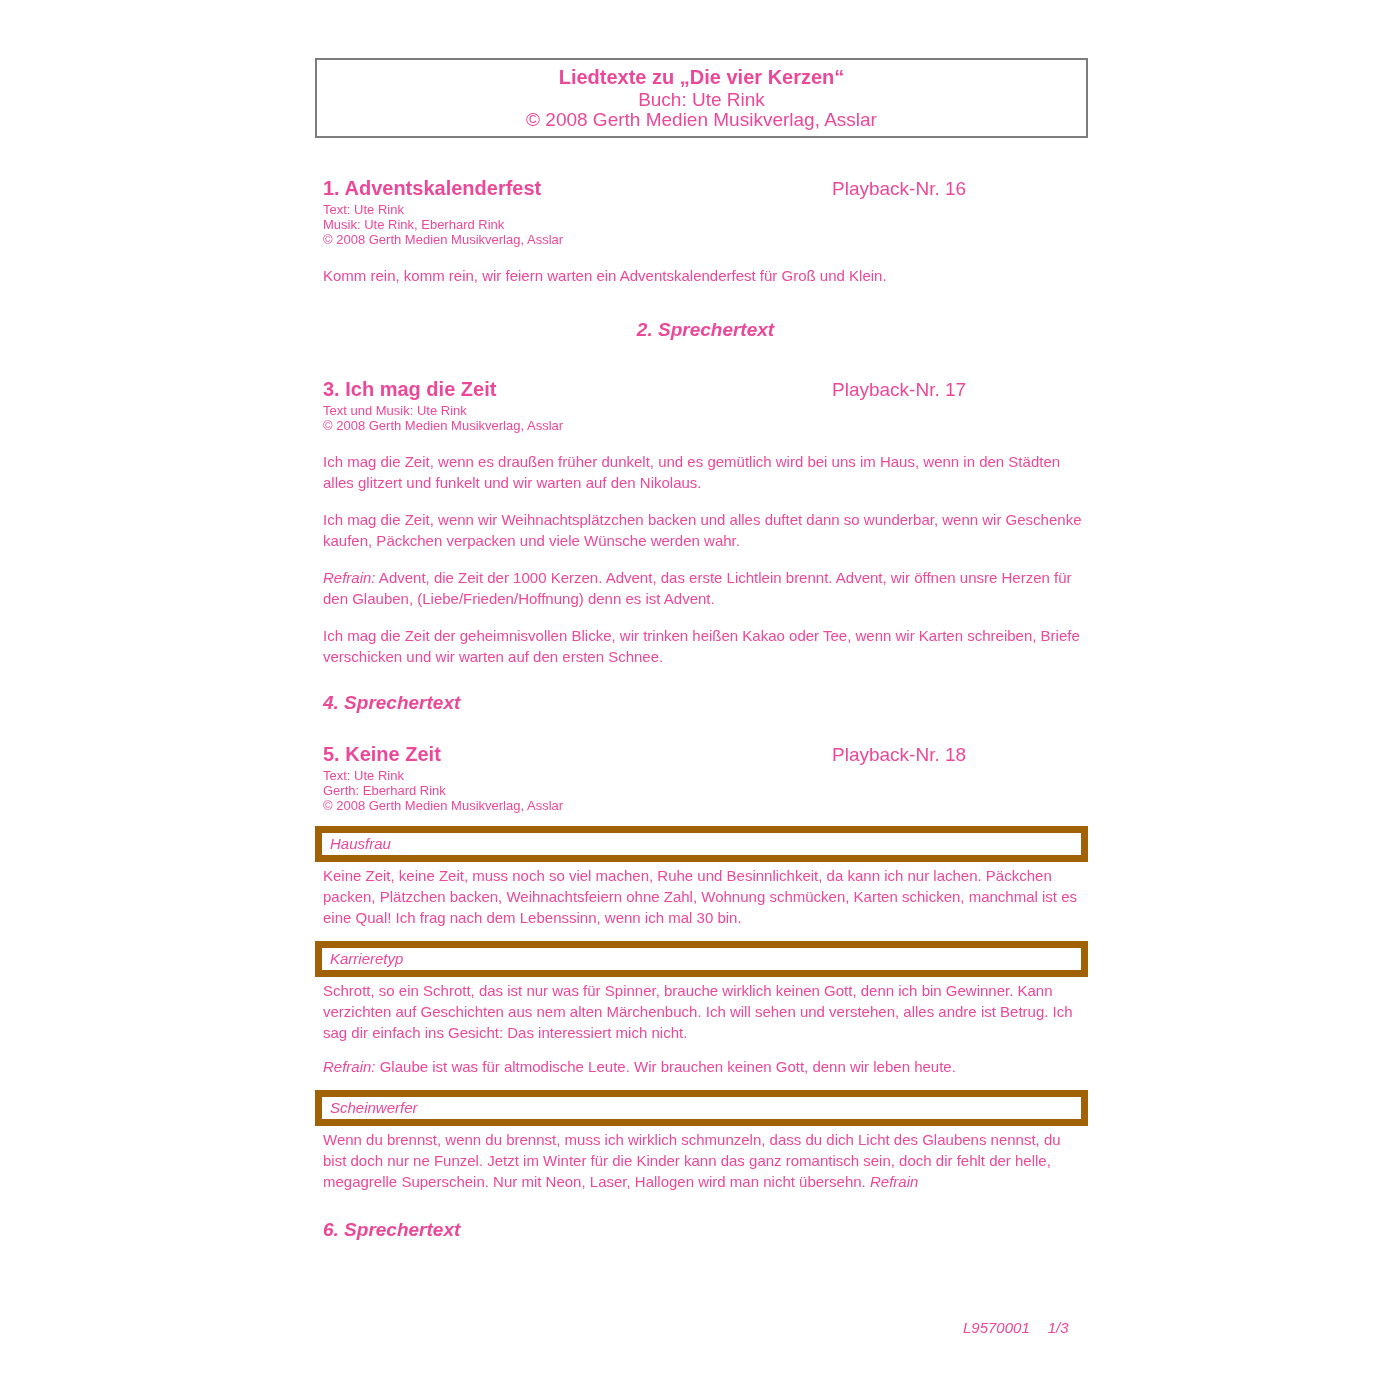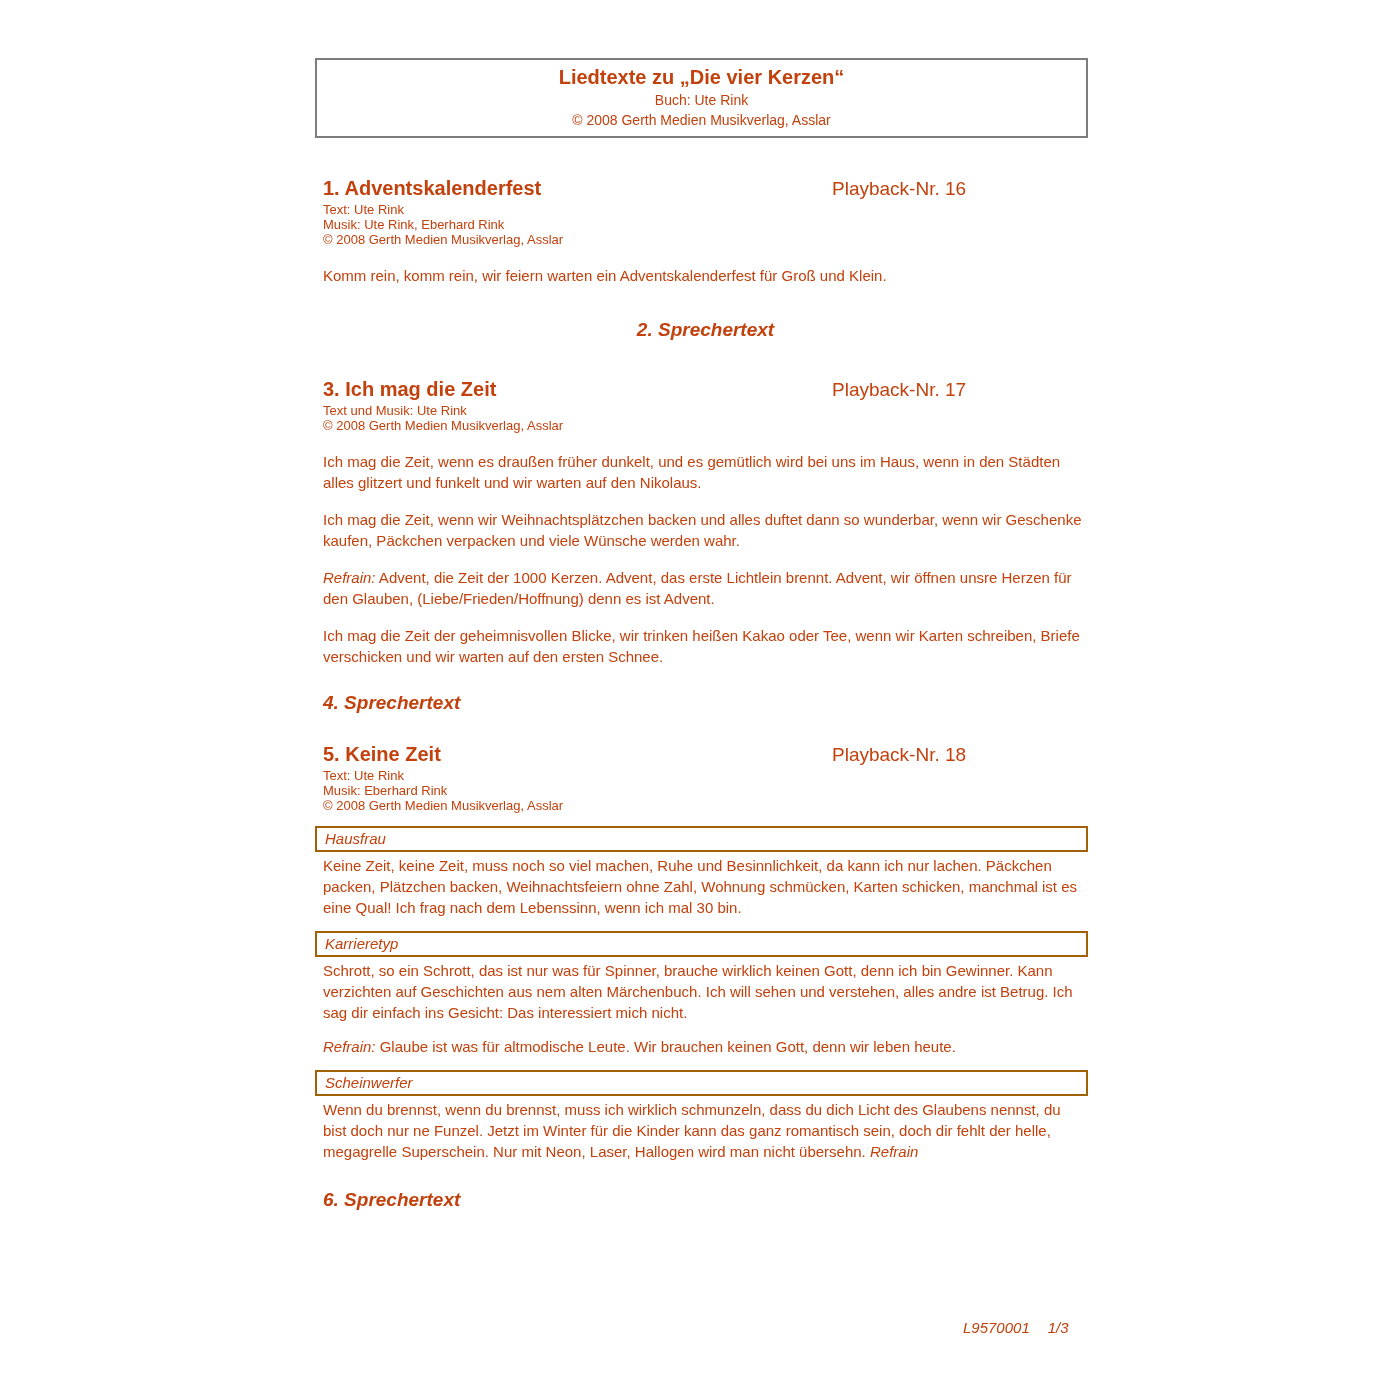--- a/index.html
+++ b/index.html
@@ -1,27 +1,27 @@
 <!DOCTYPE html>
 <html><head>
 <meta charset="utf-8">
 <style>
   html, body { margin:0; padding:0; background:#ffffff; }
   .canvas {
     position:relative; width:1400px; height:1400px; background:#ffffff;
-    font-family:"Liberation Sans", sans-serif; color:#c2410c; overflow:hidden;
+    font-family:"Liberation Sans", sans-serif; color:#ec4899; overflow:hidden;
   }
   .page { position:absolute; left:315px; top:58px; width:773px; }
 
   .header-box {
     box-sizing:border-box; border:2px solid #7d7d7d; text-align:center;
     padding:4px 10px 6px;
   }
   .doc-title { font-size:20px; font-weight:bold; line-height:26px; }
-  .doc-sub   { font-size:14px; line-height:20px; }
+  .doc-sub   { font-size:19px; line-height:20px; }
 
   .song-head { margin-top:38px; }
   .song-head.s3 { margin-top:36px; }
   .song-head.s5 { margin-top:28px; }
   .song-head-row { position:relative; padding-left:8px; line-height:24px; }
   .song-title { font-size:20px; font-weight:bold; }
   .playback { position:absolute; left:517px; top:1px; font-size:19px; font-weight:normal; }
   .credits { padding-left:8px; font-size:13px; line-height:15px; }
 
   p.body {
@@ -33,21 +33,21 @@
   p.body.role-refrain { margin-top:13px; }
 
   .speaker {
     margin-top:24px; padding-left:8px; font-size:19px; font-weight:bold;
     font-style:italic; line-height:23px;
   }
   .speaker.sp2 { margin-top:32px;text-align:center; }
   .speaker.sp6 { margin-top:26px;font-style:italic; }
 
   .role-box {
-    box-sizing:border-box; margin-top:13px; border:2px solid #a16207;
+    box-sizing:border-box; margin-top:13px; border:7px solid #a16207;
     padding:3px 8px; font-size:15px; font-style:italic; line-height:16px;
   }
 
   .it { font-style:italic; }
 
   .footer { position:absolute; left:963px; top:1319px; font-size:15px; line-height:18px;font-style:italic; }
   .footer .pg { margin-left:18px; }
 </style>
 </head>
 <body>
@@ -93,21 +93,21 @@
 
     <div class="speaker">4. Sprechertext</div>
 
     <div class="song-head s5">
       <div class="song-head-row">
         <span class="song-title">5. Keine Zeit</span>
         <span class="playback">Playback-Nr. 18</span>
       </div>
       <div class="credits">
         <div>Text: Ute Rink</div>
-        <div>Musik: Eberhard Rink</div>
+        <div>Gerth: Eberhard Rink</div>
         <div>© 2008 Gerth Medien Musikverlag, Asslar</div>
       </div>
     </div>
 
     <div class="role-box">
       <span>Hausfrau</span>
     </div>
     <p class="body role-text">Keine Zeit, keine Zeit, muss noch so viel machen, Ruhe und Besinnlichkeit, da kann ich nur lachen. Päckchen packen, Plätzchen backen, Weihnachtsfeiern ohne Zahl, Wohnung schmücken, Karten schicken, manchmal ist es eine Qual! Ich frag nach dem Lebenssinn, wenn ich mal 30 bin.</p>
 
     <div class="role-box">

